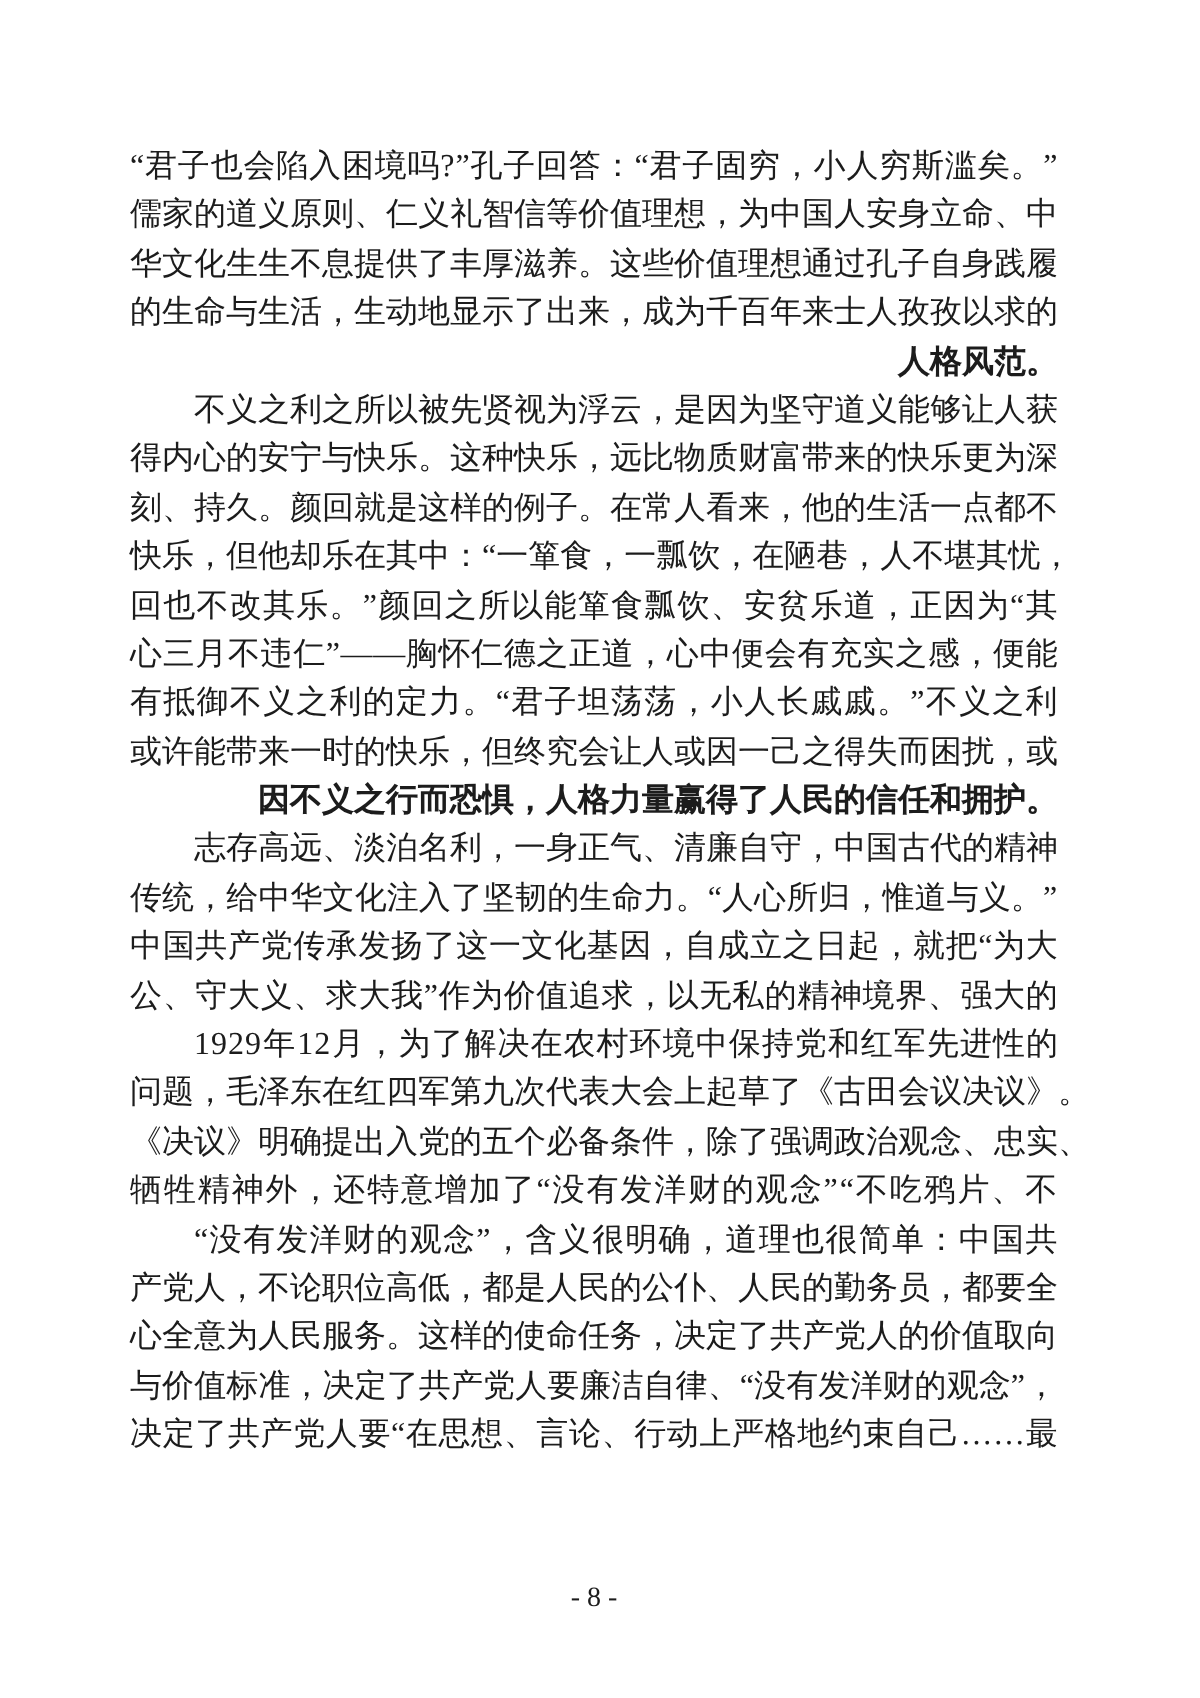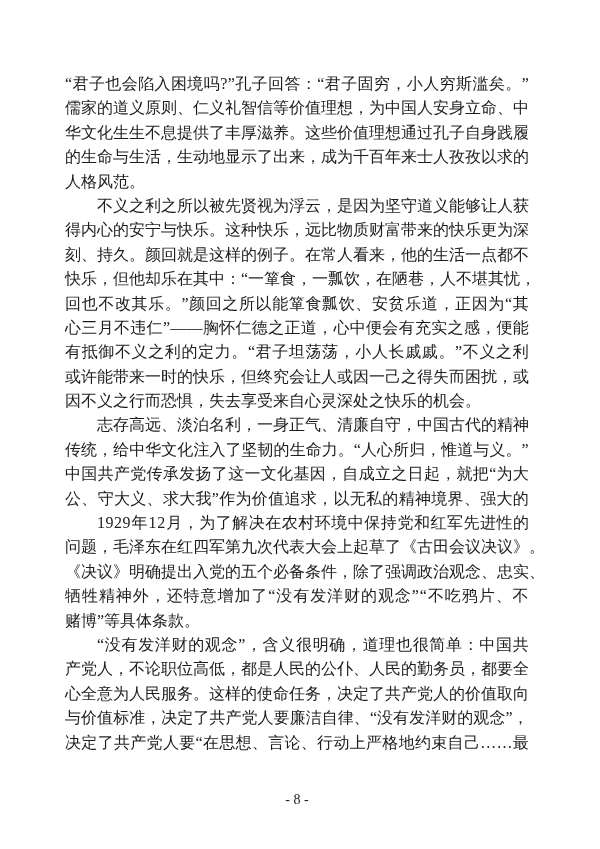--- a/index.html
+++ b/index.html
@@ -40,21 +40,22 @@
     white-space: normal;
   }
   .line.just span {
     display: inline-block;
   }
   
   .line.indent {
     padding-left: 32px;
   }
   .line.short {
-    text-align: left;
+    text-align: right;
+    font-weight: bold;
   }
   .page-number {
     position: absolute;
     left: 65px;
     top: 789px;
     width: 464px;
     height: 22px;
     line-height: 22px;
     text-align: center;
     font-size: 14px;
@@ -436,21 +437,21 @@
           <span>己</span>
           <span>之</span>
           <span>得</span>
           <span>失</span>
           <span>而</span>
           <span>困</span>
           <span>扰</span>
           <span>，</span>
           <span>或</span>
         </div>
-        <div class="line short">因不义之行而恐惧，失去享受来自心灵深处之快乐的机会。</div>
+        <div class="line short">因不义之行而恐惧，人格力量赢得了人民的信任和拥护。</div>
       </div>
       <div class="paragraph">
         <div class="line indent just">
           <span>志</span>
           <span>存</span>
           <span>高</span>
           <span>远</span>
           <span>、</span>
           <span>淡</span>
           <span>泊</span>
@@ -693,21 +694,20 @@
           <span>念</span>
           <span>”</span>
           <span>“</span>
           <span>不</span>
           <span>吃</span>
           <span>鸦</span>
           <span>片</span>
           <span>、</span>
           <span>不</span>
         </div>
-        <div class="line short">赌博”等具体条款。</div>
       </div>
       <div class="paragraph">
         <div class="line indent just">
           <span>“</span>
           <span>没</span>
           <span>有</span>
           <span>发</span>
           <span>洋</span>
           <span>财</span>
           <span>的</span>

